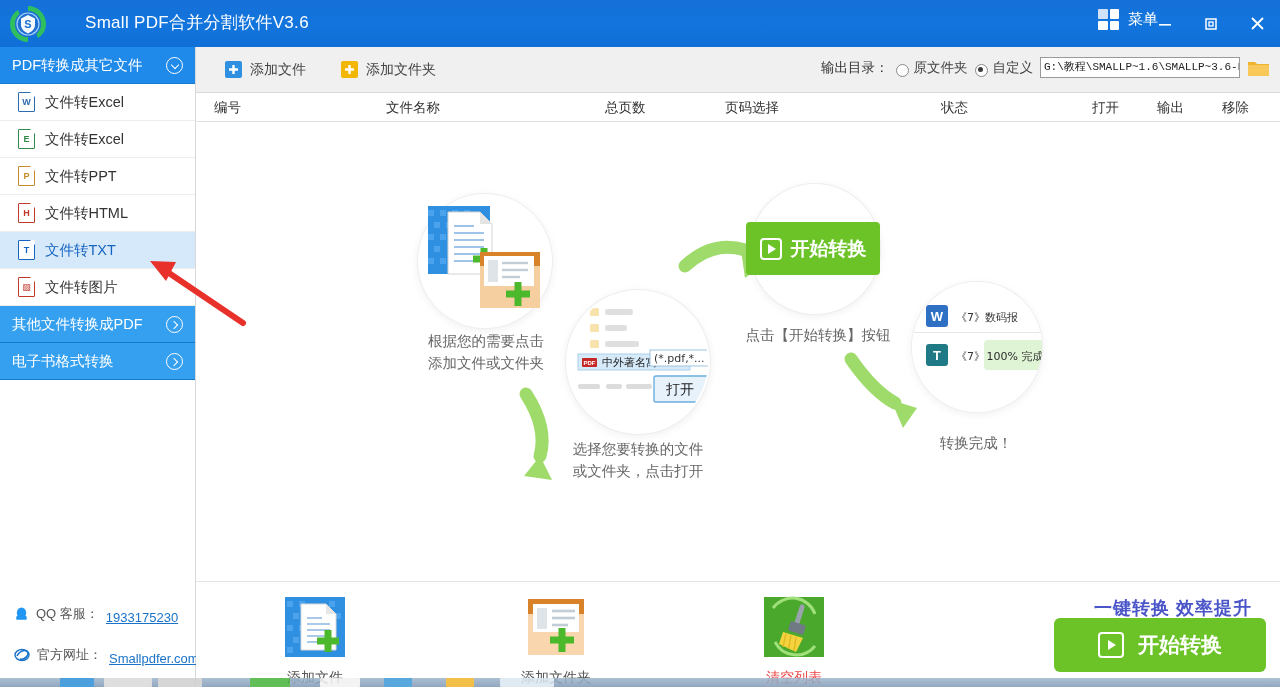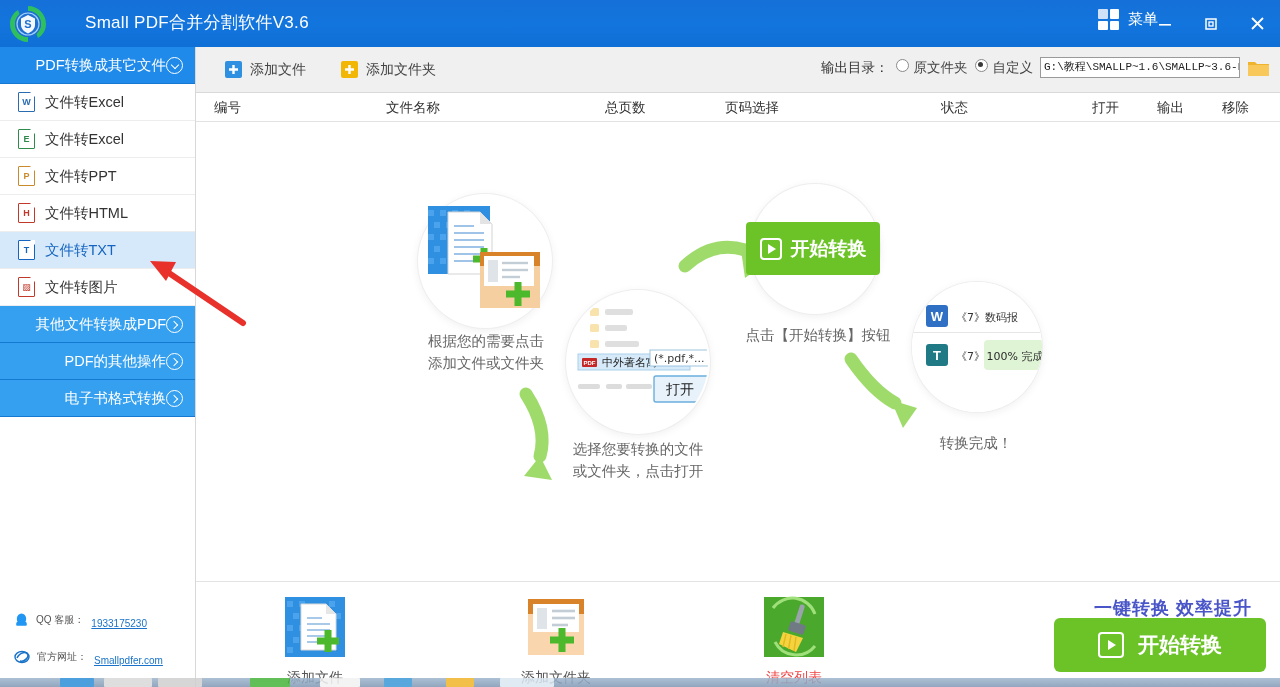--- a/index.html
+++ b/index.html
@@ -40,21 +40,21 @@
   .wbtn.max { right: 46px; }
   .wbtn.close { right: 0px; }
 
   
   .sidebar {
     position: absolute; left: 0; top: 47px; width: 196px; height: 640px;
     background: #ffffff; border-right: 1px solid #d8d8d8;
   }
   .side-head {
     height: 37px; background: #1f8aea;
-    display: flex; align-items: center; justify-content: flex-end;
+    display: flex; align-items: center; justify-content: space-between;
     padding: 0 12px 0 12px; color: #fff; font-size: 14.5px; cursor: pointer;
     border-bottom: 1px solid #1579d2;
   }
   .side-head.collapsed { background: #35a0f0; }
   .chev {
     width: 17px; height: 17px; border: 1.4px solid #ffffff; border-radius: 50%;
     position: relative; flex: none;
   }
   .chev::after {
     content: ""; position: absolute; left: 4.6px; top: 4.4px;
@@ -75,21 +75,21 @@
     display: flex; align-items: center; justify-content: center;
     font-size: 9px; font-weight: bold; line-height: 1;
   }
   .fileicon::after {
     content: ""; position: absolute; right: -1px; top: -1px;
     border-width: 0 5px 5px 0; border-style: solid;
     border-color: transparent #ffffff transparent transparent;
   }
   .contact {
     position: absolute; left: 0; bottom: 12px; width: 220px;
-    font-size: 10px; color: #555;
+    font-size: 13px; color: #555;
   }
   .contact-row { display: flex; align-items: center; gap: 7px; padding: 9px 0 9px 14px; }
   .contact-row a { color: #1a73c8; margin-top: 8px; }
   .qq-icon { width: 15px; height: 16px; flex: none; }
   .ie-icon { width: 16px; height: 16px; flex: none; }
 
   
   .toolbar {
     position: absolute; left: 196px; top: 47px; width: 1084px; height: 46px;
     background: #f0f0f0; border-bottom: 1px solid #d9d9d9;
@@ -99,21 +99,21 @@
     display: flex; align-items: center; gap: 7px;
     margin-left: 22px; font-size: 14px; color: #444; cursor: pointer;
     padding: 4px 6px; border-radius: 3px;
   }
   .tb-ico { width: 19px; height: 19px; flex: none; }
   .outdir {
     position: absolute; right: 10px; top: 10px;
     display: flex; align-items: center; gap: 7px; font-size: 13.5px; color: #333;
   }
   .radio {
-    display: flex; align-items: flex-start; gap: 5px; cursor: pointer; color: #444;
+    display: flex; align-items: flex-end; gap: 5px; cursor: pointer; color: #444;
   }
   .rdot {
     width: 13px; height: 13px; border: 1.4px solid #8a8a8a;
     border-radius: 50%; background: #fff; position: relative; flex: none;
   }
   .rdot.on::after {
     content: ""; position: absolute; left: 2.4px; top: 2.4px;
     width: 5.6px; height: 5.6px; border-radius: 50%; background: #3a3a3a;
   }
   .pathbox {
@@ -278,24 +278,20 @@
     </div>
     <div class="side-item">
       <span class="fileicon" style="color:#c0392b">
         <span>▨</span>
       </span>
       <span>文件转图片</span>
     </div>
 
     <div class="side-head collapsed">
       <span>其他文件转换成PDF</span>
-      <span class="chev right"></span>
-    </div>
-    <div class="side-head collapsed">
-      <span>PDF的其他操作</span>
       <span class="chev right"></span>
     </div>
     <div class="side-head collapsed">
       <span>电子书格式转换</span>
       <span class="chev right"></span>
     </div>
 
     <div class="contact">
       <div class="contact-row">
         <svg class="qq-icon" viewBox="0 0 16 16">

